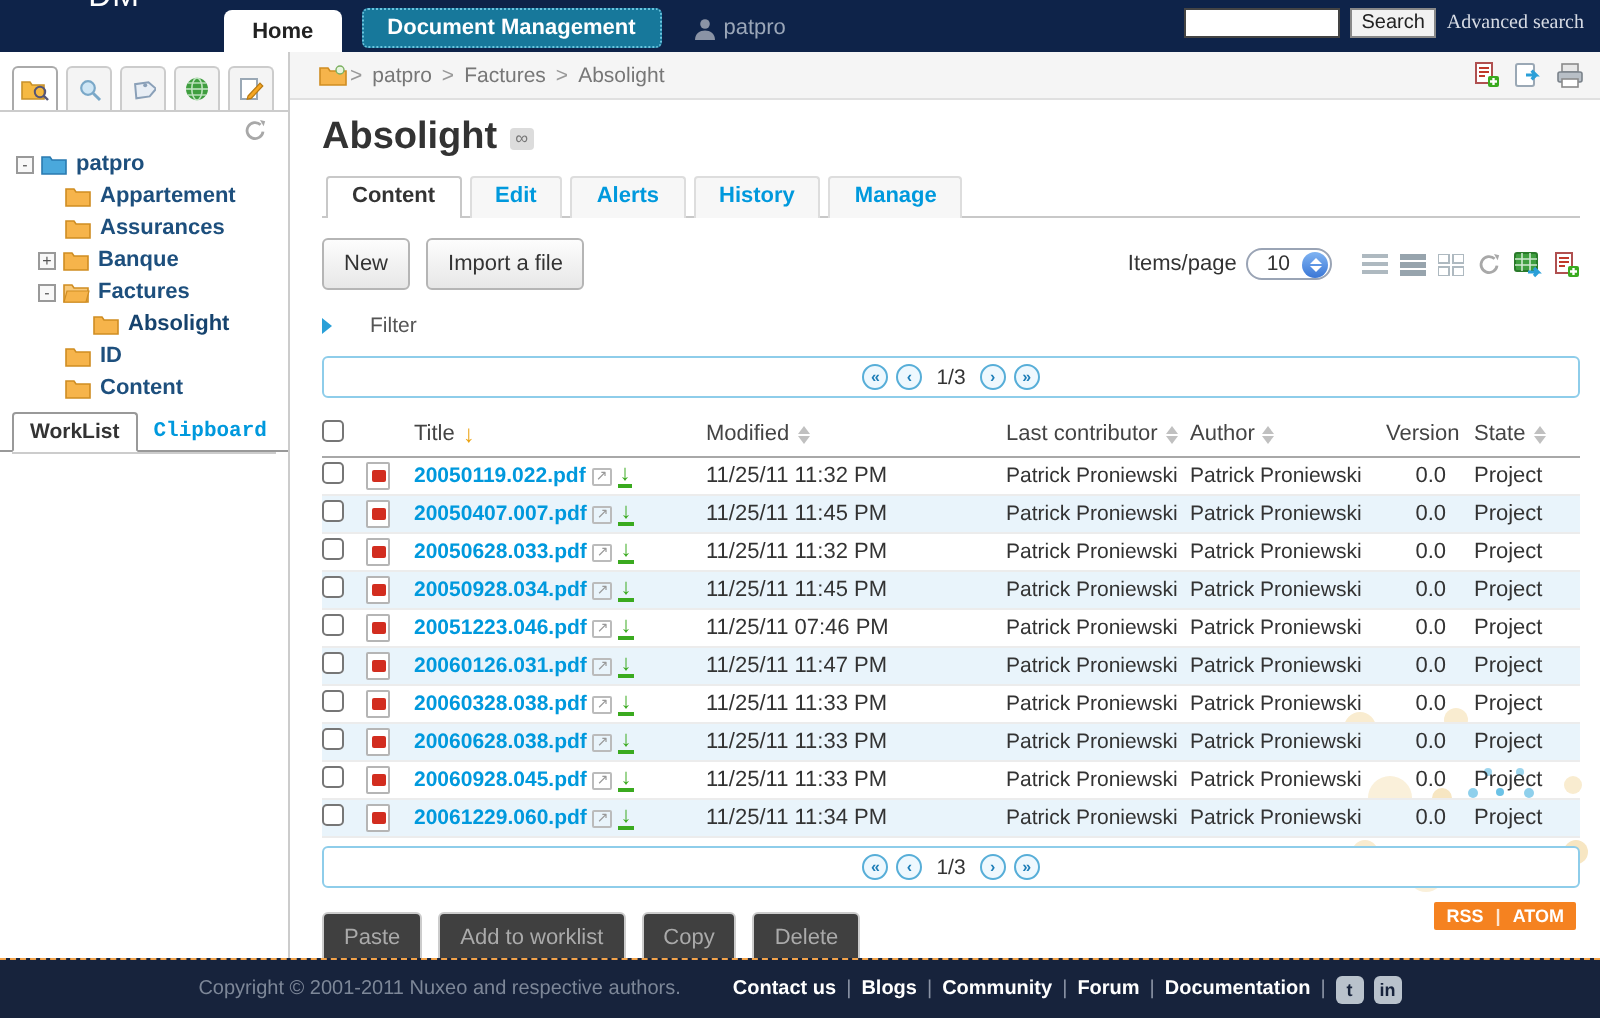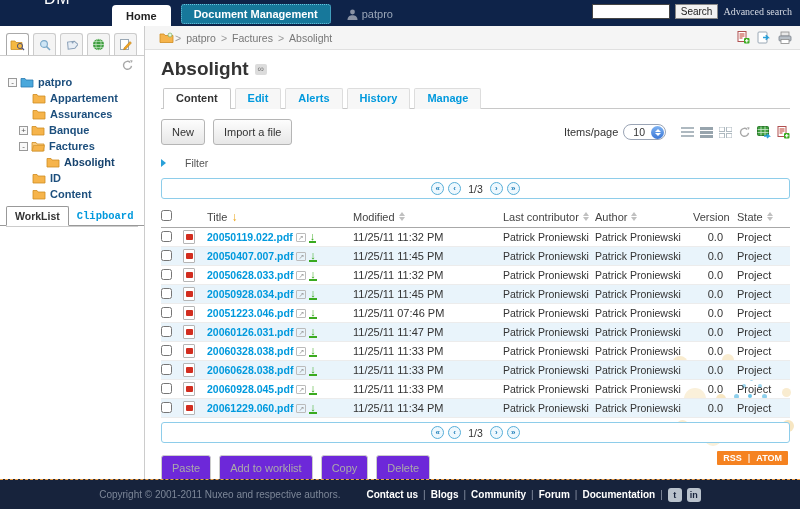--- a/index.html
+++ b/index.html
@@ -92,21 +92,21 @@
     border-radius:2px 2px 0 0; background:#f7f7f7; color:#0099dd; font-weight:bold;
     font-size:11px; cursor:pointer; position:relative; top:1px;
   }
   .doc-tab.active { background:#fff; border-color:#c8c8c8; color:#333; padding-bottom:5px; }
   .toolbar-row { display:flex; align-items:center; margin-top:10px; }
   .btn {
     font-family:inherit; font-size:11px; color:#333; cursor:pointer;
     background:linear-gradient(#fdfdfd,#e7e7e7); border:1px solid #b5b5b5;
     border-radius:3px; padding:6px 10px; margin-right:8px;
   }
-  .btn.disabled { color:#aaa; background:#6d28d9; border-color:#ccc; cursor:default; }
+  .btn.disabled { color:#aaa; background:#404040; border-color:#ccc; cursor:default; }
   .ipp { margin-left:auto; display:flex; align-items:center; gap:5px; color:#333; }
   .ipp-select {
     border:1px solid #9aa4b5; border-radius:9px; background:#fff; padding:0 20px 0 9px;
     height:16px; line-height:15px; position:relative; font-size:10.5px; cursor:pointer;
   }
   .stepper {
     position:absolute; right:1px; top:1px; width:13px; height:13px; border-radius:7px;
     background:linear-gradient(#7fb3f2,#3b77d6); display:flex; flex-direction:column;
     align-items:center; justify-content:center; gap:1px;
   }

